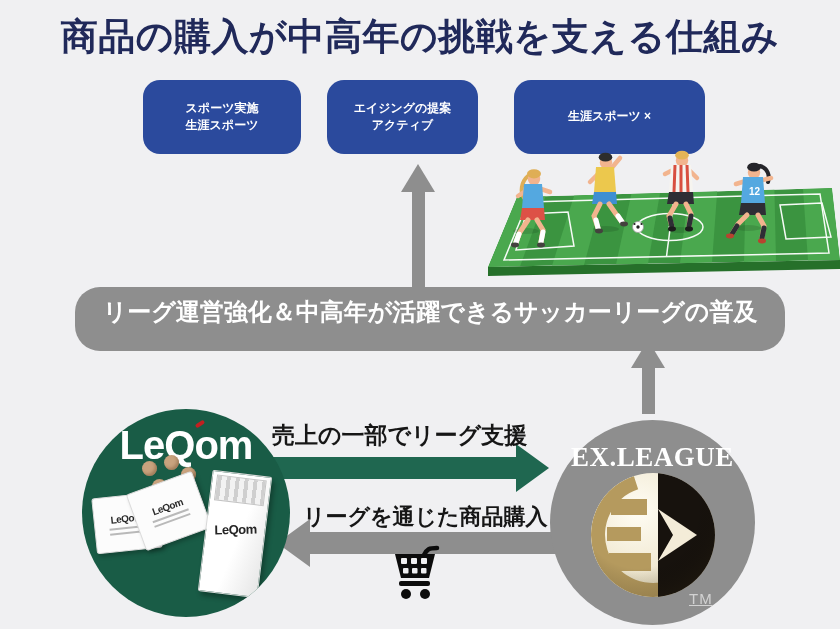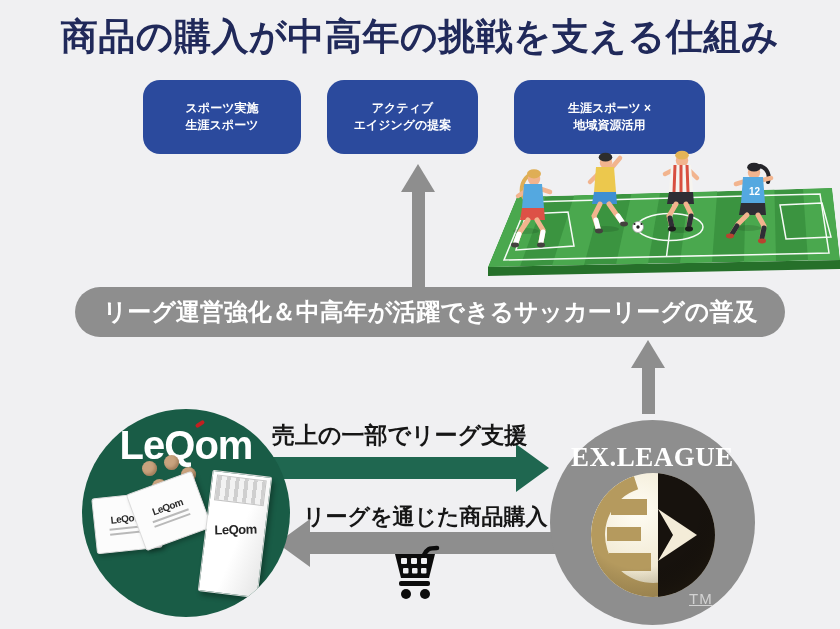--- a/index.html
+++ b/index.html
@@ -12,21 +12,21 @@
 
   
   .goal-box{position:absolute;top:80px;height:74px;background:#2b4a9d;border-radius:17px;
     color:#fff;font-weight:700;font-size:12px;line-height:1.45;text-align:center;
     display:flex;flex-direction:column;justify-content:center;}
   #goal-box-1{left:143px;width:158px;}
   #goal-box-2{left:327px;width:151px;}
   #goal-box-3{left:503px;width:191px;margin-left:11px;}
 
   
-  .league-banner{position:absolute;left:75px;top:287px;width:710px;height:50px;border-radius:25px;
+  .league-banner{position:absolute;left:75px;top:287px;width:710px;height:64px;border-radius:25px;
     background:#8e8e8e;color:#fff;font-weight:700;font-size:24px;line-height:50px;text-align:center;z-index:4;}
 
   
   .v-arrow-head{position:absolute;width:0;height:0;border-left:17px solid transparent;
     border-right:17px solid transparent;border-bottom:28px solid #8e8e8e;z-index:1;}
   .v-arrow-shaft{position:absolute;width:13px;background:#8e8e8e;z-index:1;}
   #arrow1-head{left:401px;top:164px;}
   #arrow1-shaft{left:412px;top:190px;height:98px;}
   #arrow2-head{left:631px;top:340px;}
   #arrow2-shaft{left:642px;top:366px;height:48px;}
@@ -84,26 +84,25 @@
 
 <div id="canvas">
 
   <div class="page-title">商品の購入が中高年の挑戦を支える仕組み</div>
 
   <div class="goal-box" id="goal-box-1">
     <span>スポーツ実施</span>
     <span>生涯スポーツ</span>
   </div>
   <div class="goal-box" id="goal-box-2">
+    <span>エイジングの提案</span>
     <span>アクティブ</span>
-    <span>エイジングの提案</span>
   </div>
   <div class="goal-box" id="goal-box-3">
     <span>生涯スポーツ ×</span>
-    <span>地域資源活用</span>
   </div>
 
   <svg class="field-wrap" width="360" height="142" viewBox="0 0 360 142">
     <defs>
       <clipPath id="fieldClip">
           <polygon points="37,47 352,38 360,110 8,117"></polygon>
         </clipPath>
     </defs>
     <polygon points="8,117 360,110 360,119 8,126" fill="#26702a"></polygon>
     <g clip-path="url(#fieldClip)">

